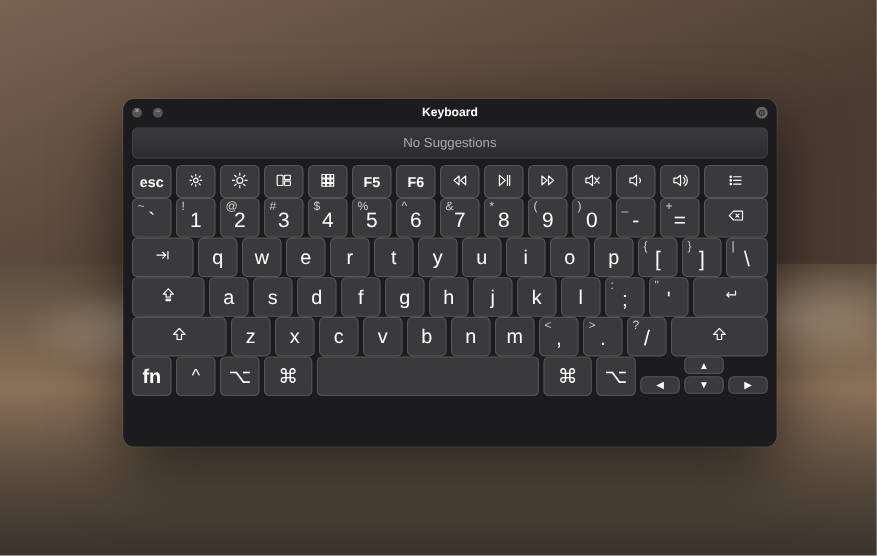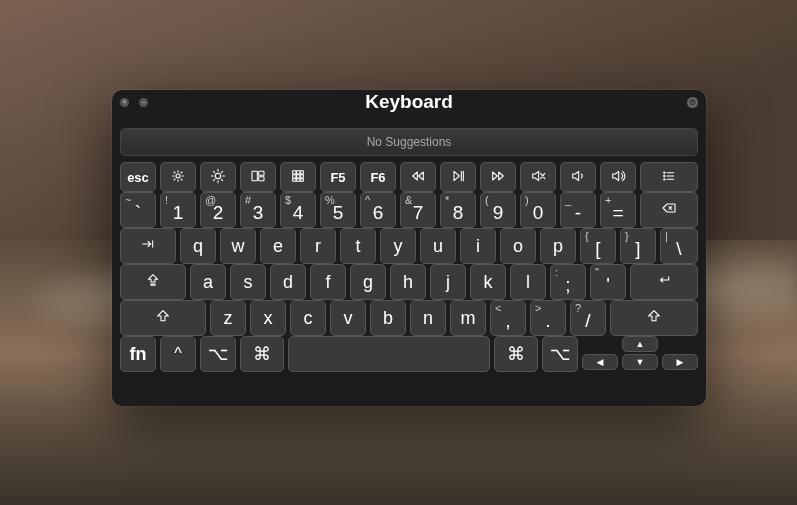--- a/index.html
+++ b/index.html
@@ -37,32 +37,32 @@
     padding: 0 8px;
   }
   .titlebar .tb-btn {
     width: 9px; height: 9px; border-radius: 50%;
     background: #555; margin-right: 10px;
     font-size: 7px; line-height: 8px; text-align: center; color: #ccc;
     display:flex; align-items:center; justify-content:center;
   }
   .titlebar .title {
     position: absolute; left: 0; right: 0; text-align: center;
-    font-size: 19px; font-weight: 600; color: #fff;
+    font-size: 11px; font-weight: 600; color: #fff;
     pointer-events: none;
   }
   .titlebar .settings-btn {
     margin-left: auto;
     width: 11px; height: 11px; border-radius: 50%;
     background: #666; color: #222;
     display:flex; align-items:center; justify-content:center;
     font-size: 8px;
   }
   .suggest-bar {
-    margin: 14px 8px 6px 8px;
+    margin: 2px 8px 6px 8px;
     height: 28px;
     background: linear-gradient(180deg, #3a3a3c, #2c2c2e);
     border-radius: 5px;
     display: flex; align-items: center; justify-content: center;
     color: #aaa; font-size: 12px;
     border: 1px solid #444;
   }
   .keys { padding: 0 8px 8px 8px; display:flex; flex-direction:column; gap:0;justify-content:flex-end; }
   .row { display: flex; gap: 4px; }
   .key {

